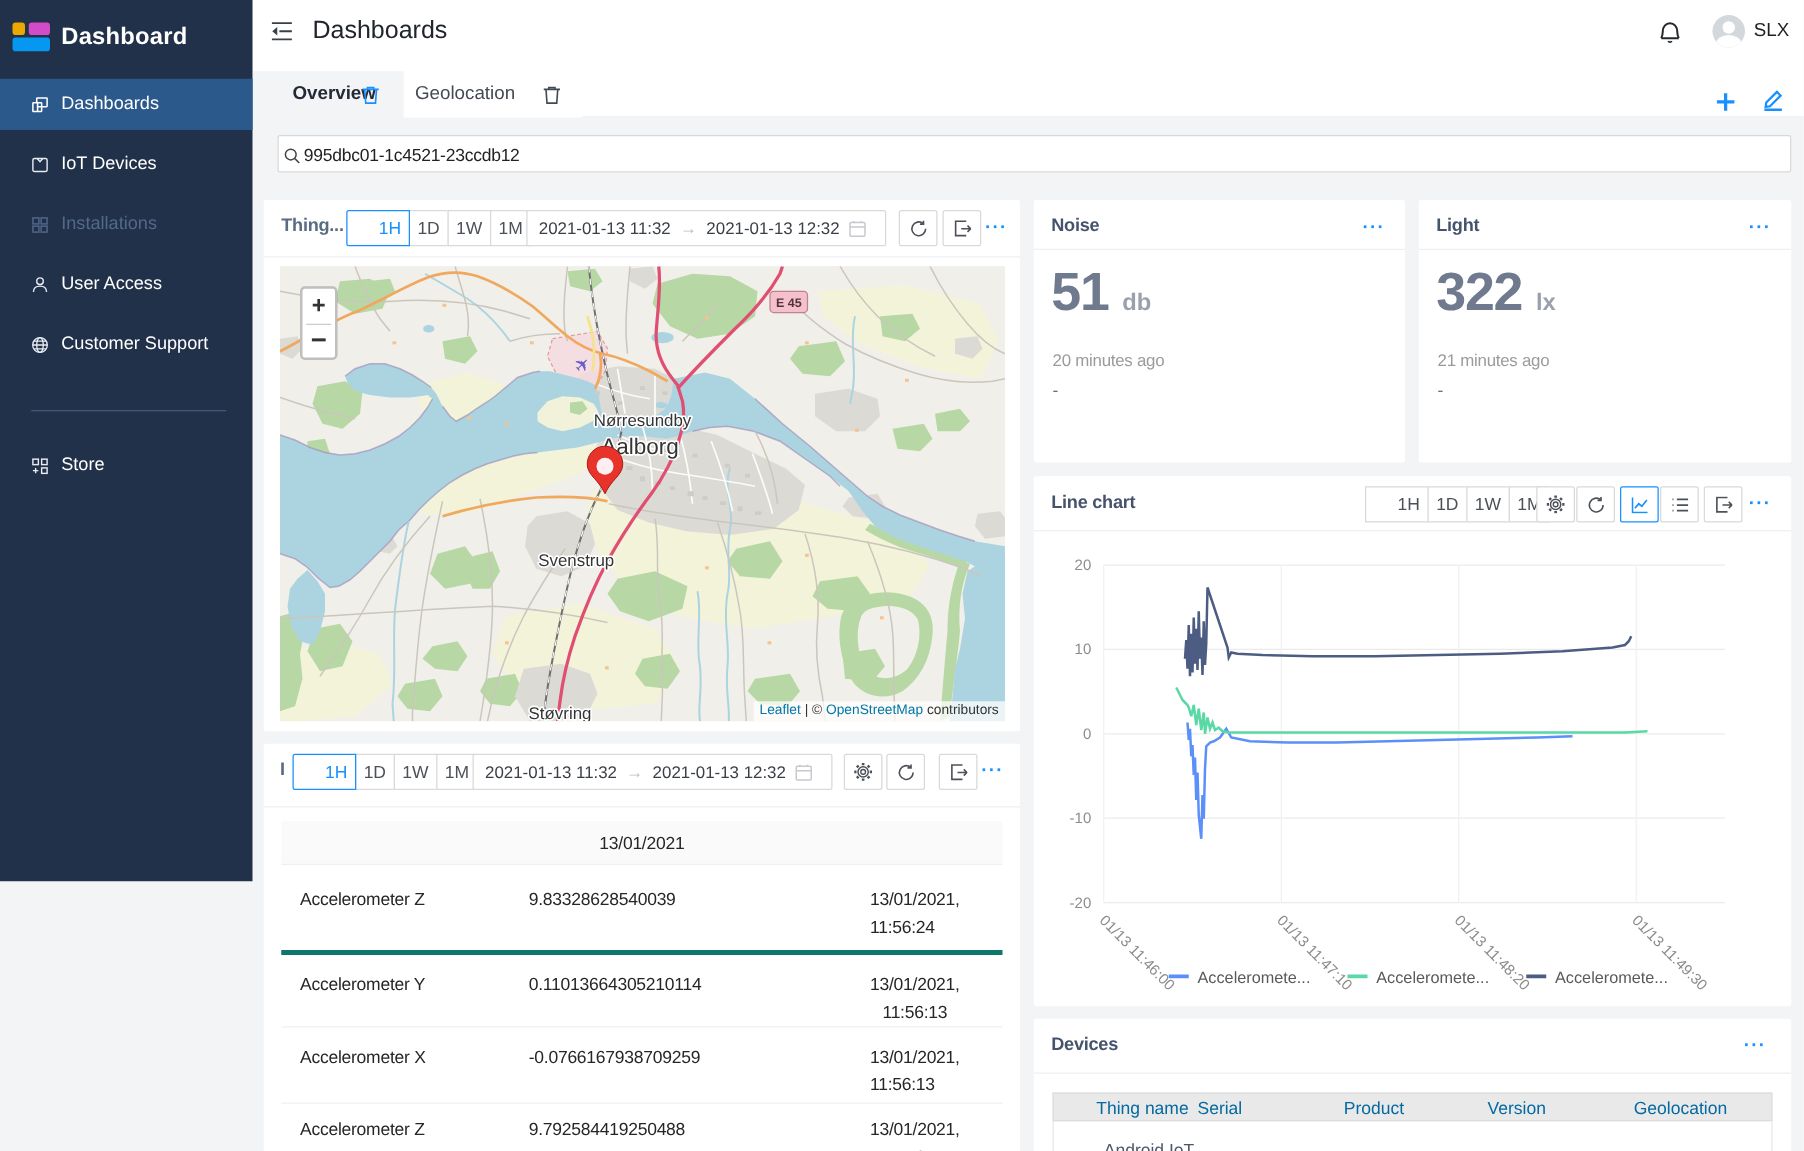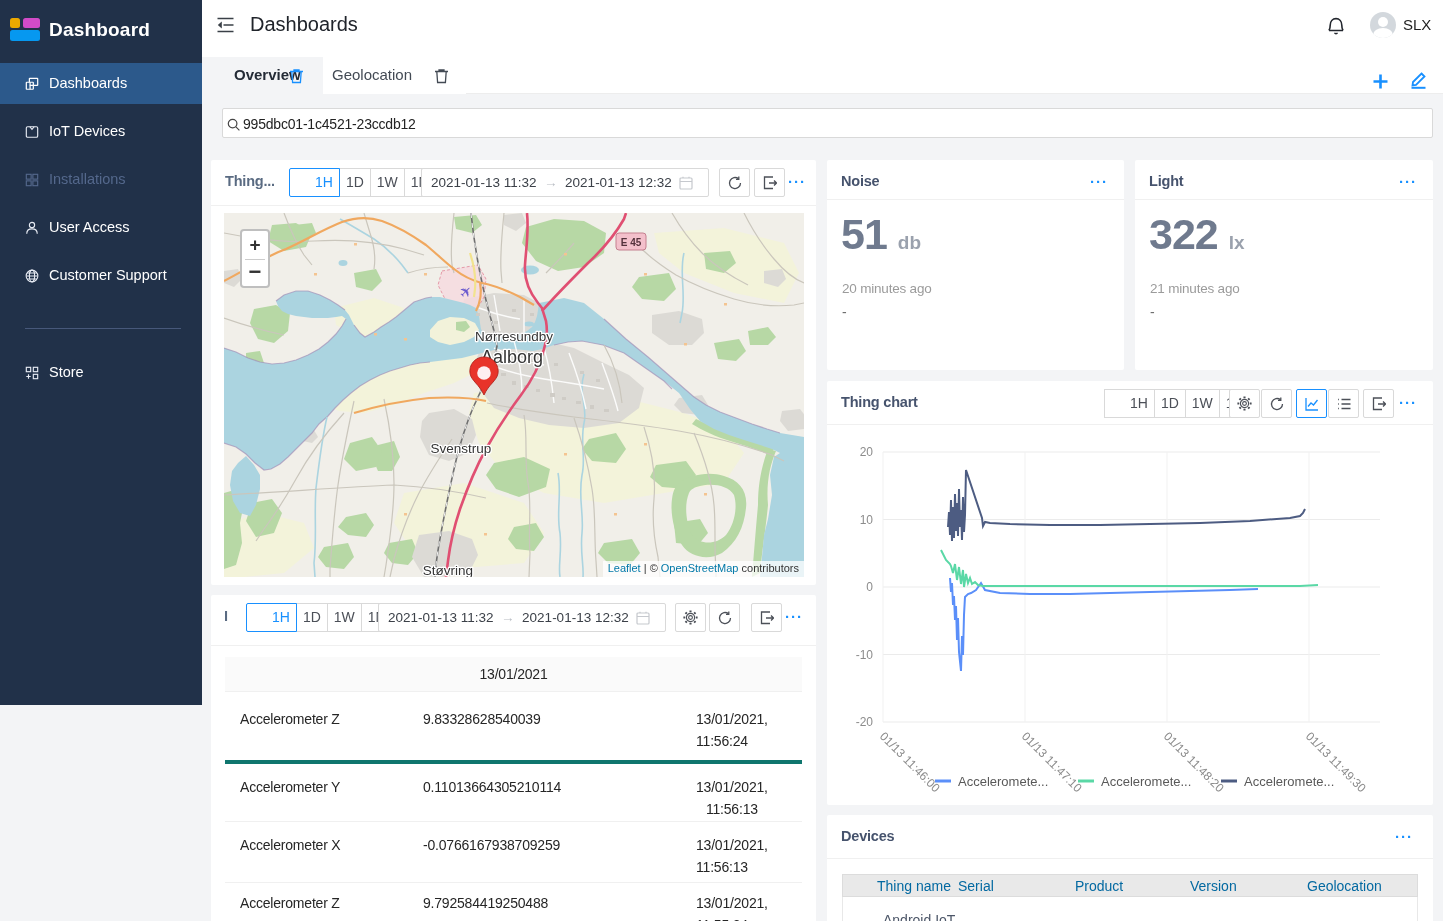--- a/index.html
+++ b/index.html
@@ -38,21 +38,21 @@
 #search .stxt { position:absolute; left:20px; top:7px; font-size:14px; color:#222; letter-spacing:-0.2px; }
 
 .card { position:absolute; background:#fff; border-radius:2px; }
 .card-h { position:absolute; left:0; top:0; right:0; height:40px; border-bottom:1px solid #f0f0f0; }
 .ctitle { position:absolute; left:14px; top:13px; font-size:14.5px; font-weight:bold; color:#46536d; letter-spacing:-0.2px; }
 .dots { color:#1890ff; font-size:15px; font-weight:bold; letter-spacing:1px; }
 
 
 .bgrp { position:absolute; display:flex; }
 .tbtn { height:29px; min-width:31px; background:#fff; border:1px solid #d9d9d9; color:#4c5058; font-size:14px; text-align:center; line-height:27px; padding:0 6px; margin-left:-1px; }
-.tbtn.first { margin-left:12px;padding-left:25px; }
+.tbtn.first { margin-left:0;padding-left:25px; }
 .tbtn.on { border-color:#1890ff; color:#1890ff; position:relative; z-index:2; border-radius:2px 0 0 2px; }
 .ibtn { width:31px; height:29px; background:#fff; border:1px solid #d9d9d9; border-radius:2px; display:flex; align-items:center; justify-content:center; }
 .dateblk { height:29px; background:#fff; border:1px solid #d9d9d9; border-radius:2px; font-size:13.5px; color:#3b4048; display:flex; align-items:center; padding:0 9px; white-space:nowrap; }
 
 
 #card-map { left:9px; top:66px; width:605px; height:425px; }
 #mapwrap { position:absolute; left:13px; top:53px; width:580px; height:364px; overflow:hidden; background:#f1efe9; }
 
 
 #card-tbl { left:9px; top:501px; width:605px; height:420px; }
@@ -502,21 +502,21 @@
       <div class="card-h">
           <div class="ctitle">Light</div>
           <div class="dots" style="position:absolute;right:16px;top:13px;">···</div>
         </div>
       <div class="bignum">322 <span class="bigunit">lx</span></div>
       <div class="agotxt">21 minutes ago</div>
       <div class="dashtxt">-</div>
     </div>
 
     <div class="card" id="card-chart">
-      <div class="ctitle">Thing chart</div>
+      <div class="ctitle">Line chart</div>
       <div class="bgrp" style="left:265px; top:8px;">
         <div class="tbtn first">1H</div>
           <div class="tbtn">1D</div>
           <div class="tbtn">1W</div>
           <div class="tbtn">1M</div>
       </div>
       <div class="ibtn" style="position:absolute; left:402px; top:8px;">
         <svg width="15" height="15" viewBox="0 0 15 15" fill="none" stroke="#4c5058">
             <circle cx="7.5" cy="7.5" r="4.1" stroke-width="1.2"></circle>
             <circle cx="7.5" cy="7.5" r="1.9" stroke-width="1.1"></circle>

